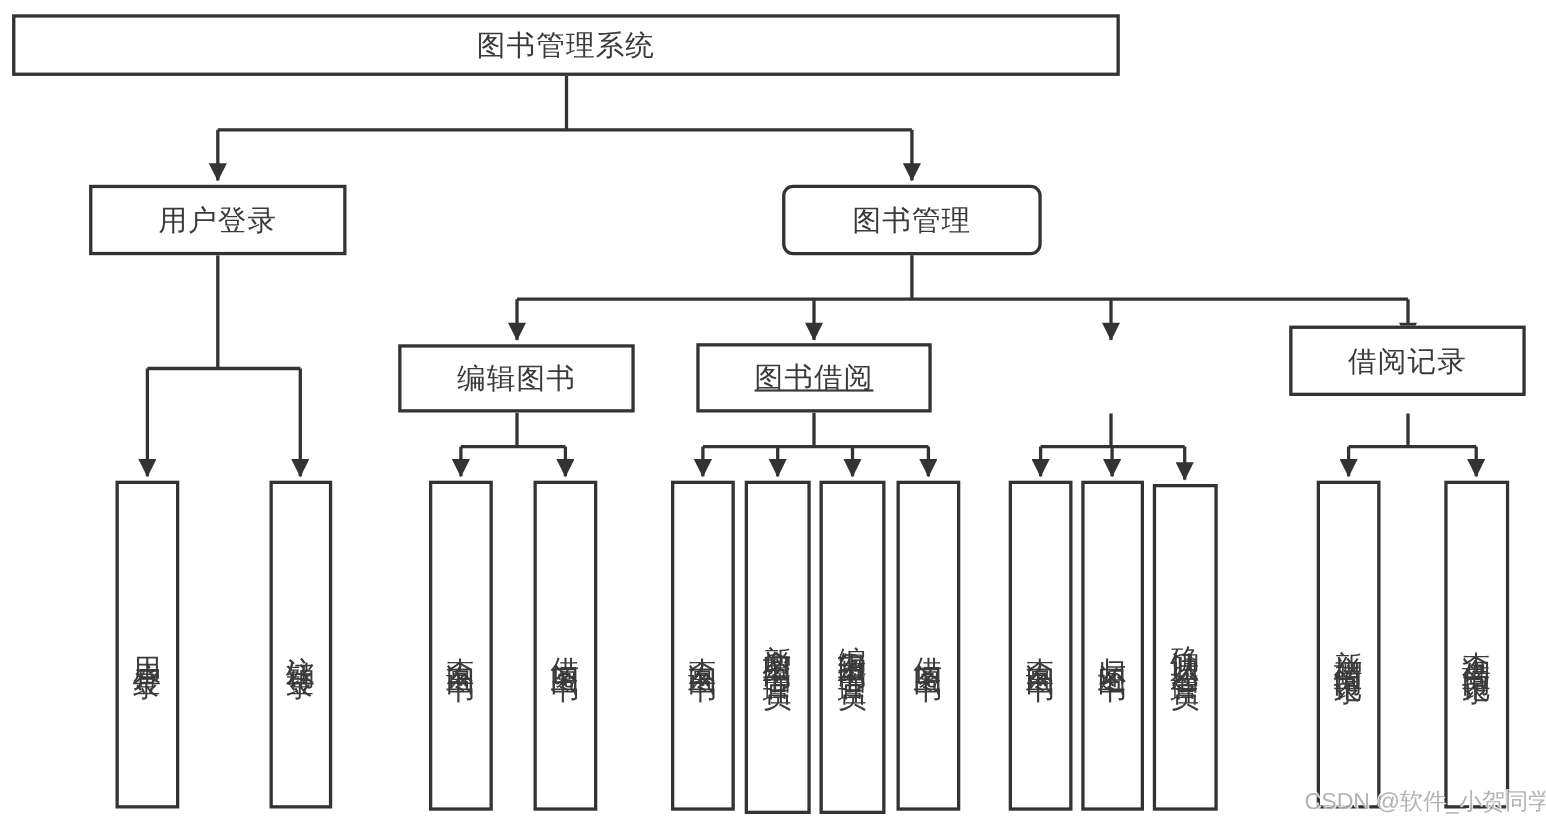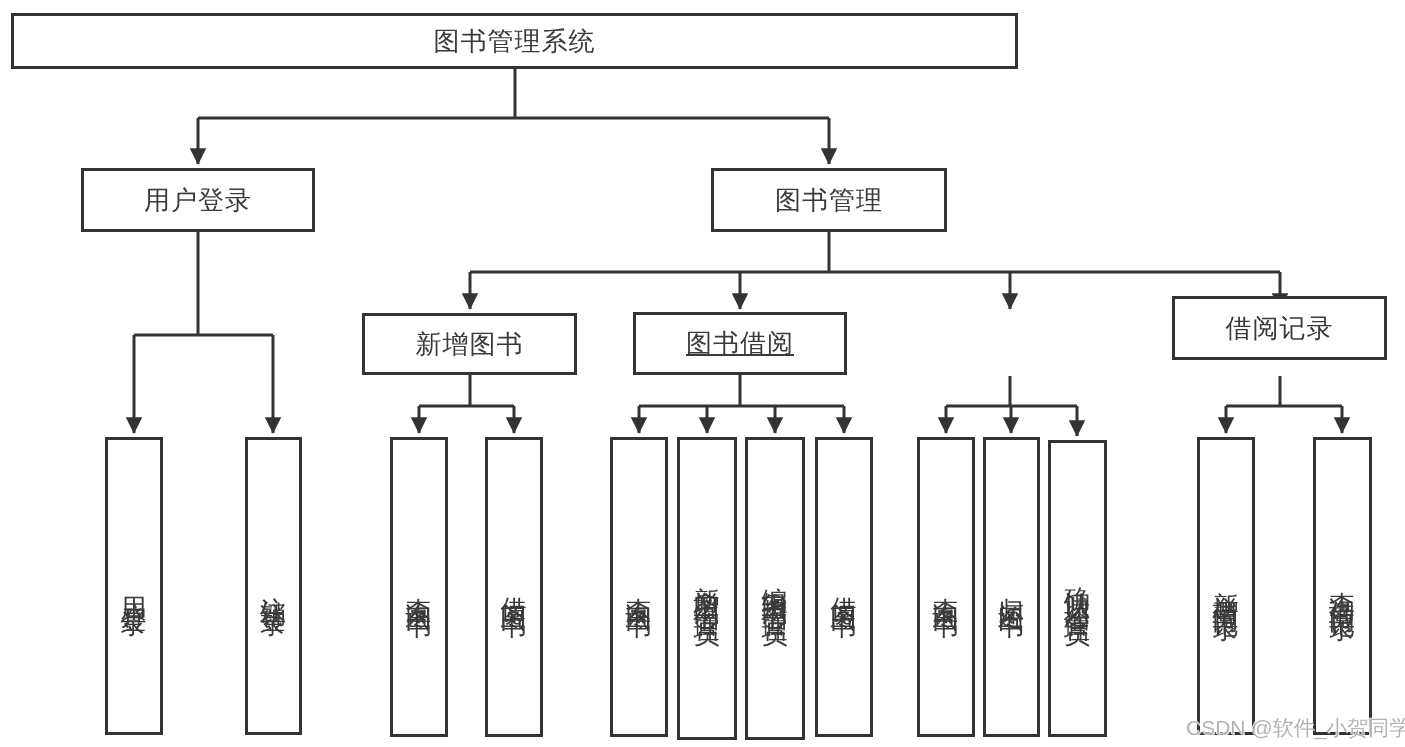--- a/index.html
+++ b/index.html
@@ -107,26 +107,26 @@
     </g>
   </svg>
 
   <div class="node node-h" style="left:11px; top:13px; width:1007px; height:56px;">
     <span>图书管理系统</span>
   </div>
 
   <div class="node node-h" style="left:81px; top:168px; width:234px; height:64px;">
     <span>用户登录</span>
   </div>
-  <div class="node node-h" style="left:711px; top:168px; width:236px; height:64px;">
+  <div class="node node-h" style="left:711px; top:168px; width:236px; height:64px;border-radius:10px;">
     <span>图书管理</span>
   </div>
 
   <div class="node node-h" style="left:362px; top:313px; width:215px; height:62px;">
-    <span>新增图书</span>
+    <span>编辑图书</span>
   </div>
   <div class="node node-h" style="left:633px; top:312px; width:214px; height:63px;text-decoration:underline;">
     <span>图书借阅</span>
   </div>
   <div class="node node-h" style="left:1172px; top:296px; width:215px; height:64px;font-family:Liberation Serif, serif;">
     <span>借阅记录</span>
   </div>
 
   <div class="node node-v" style="left:105px; width:58px;">
     <span class="vtext">用户登录</span>

